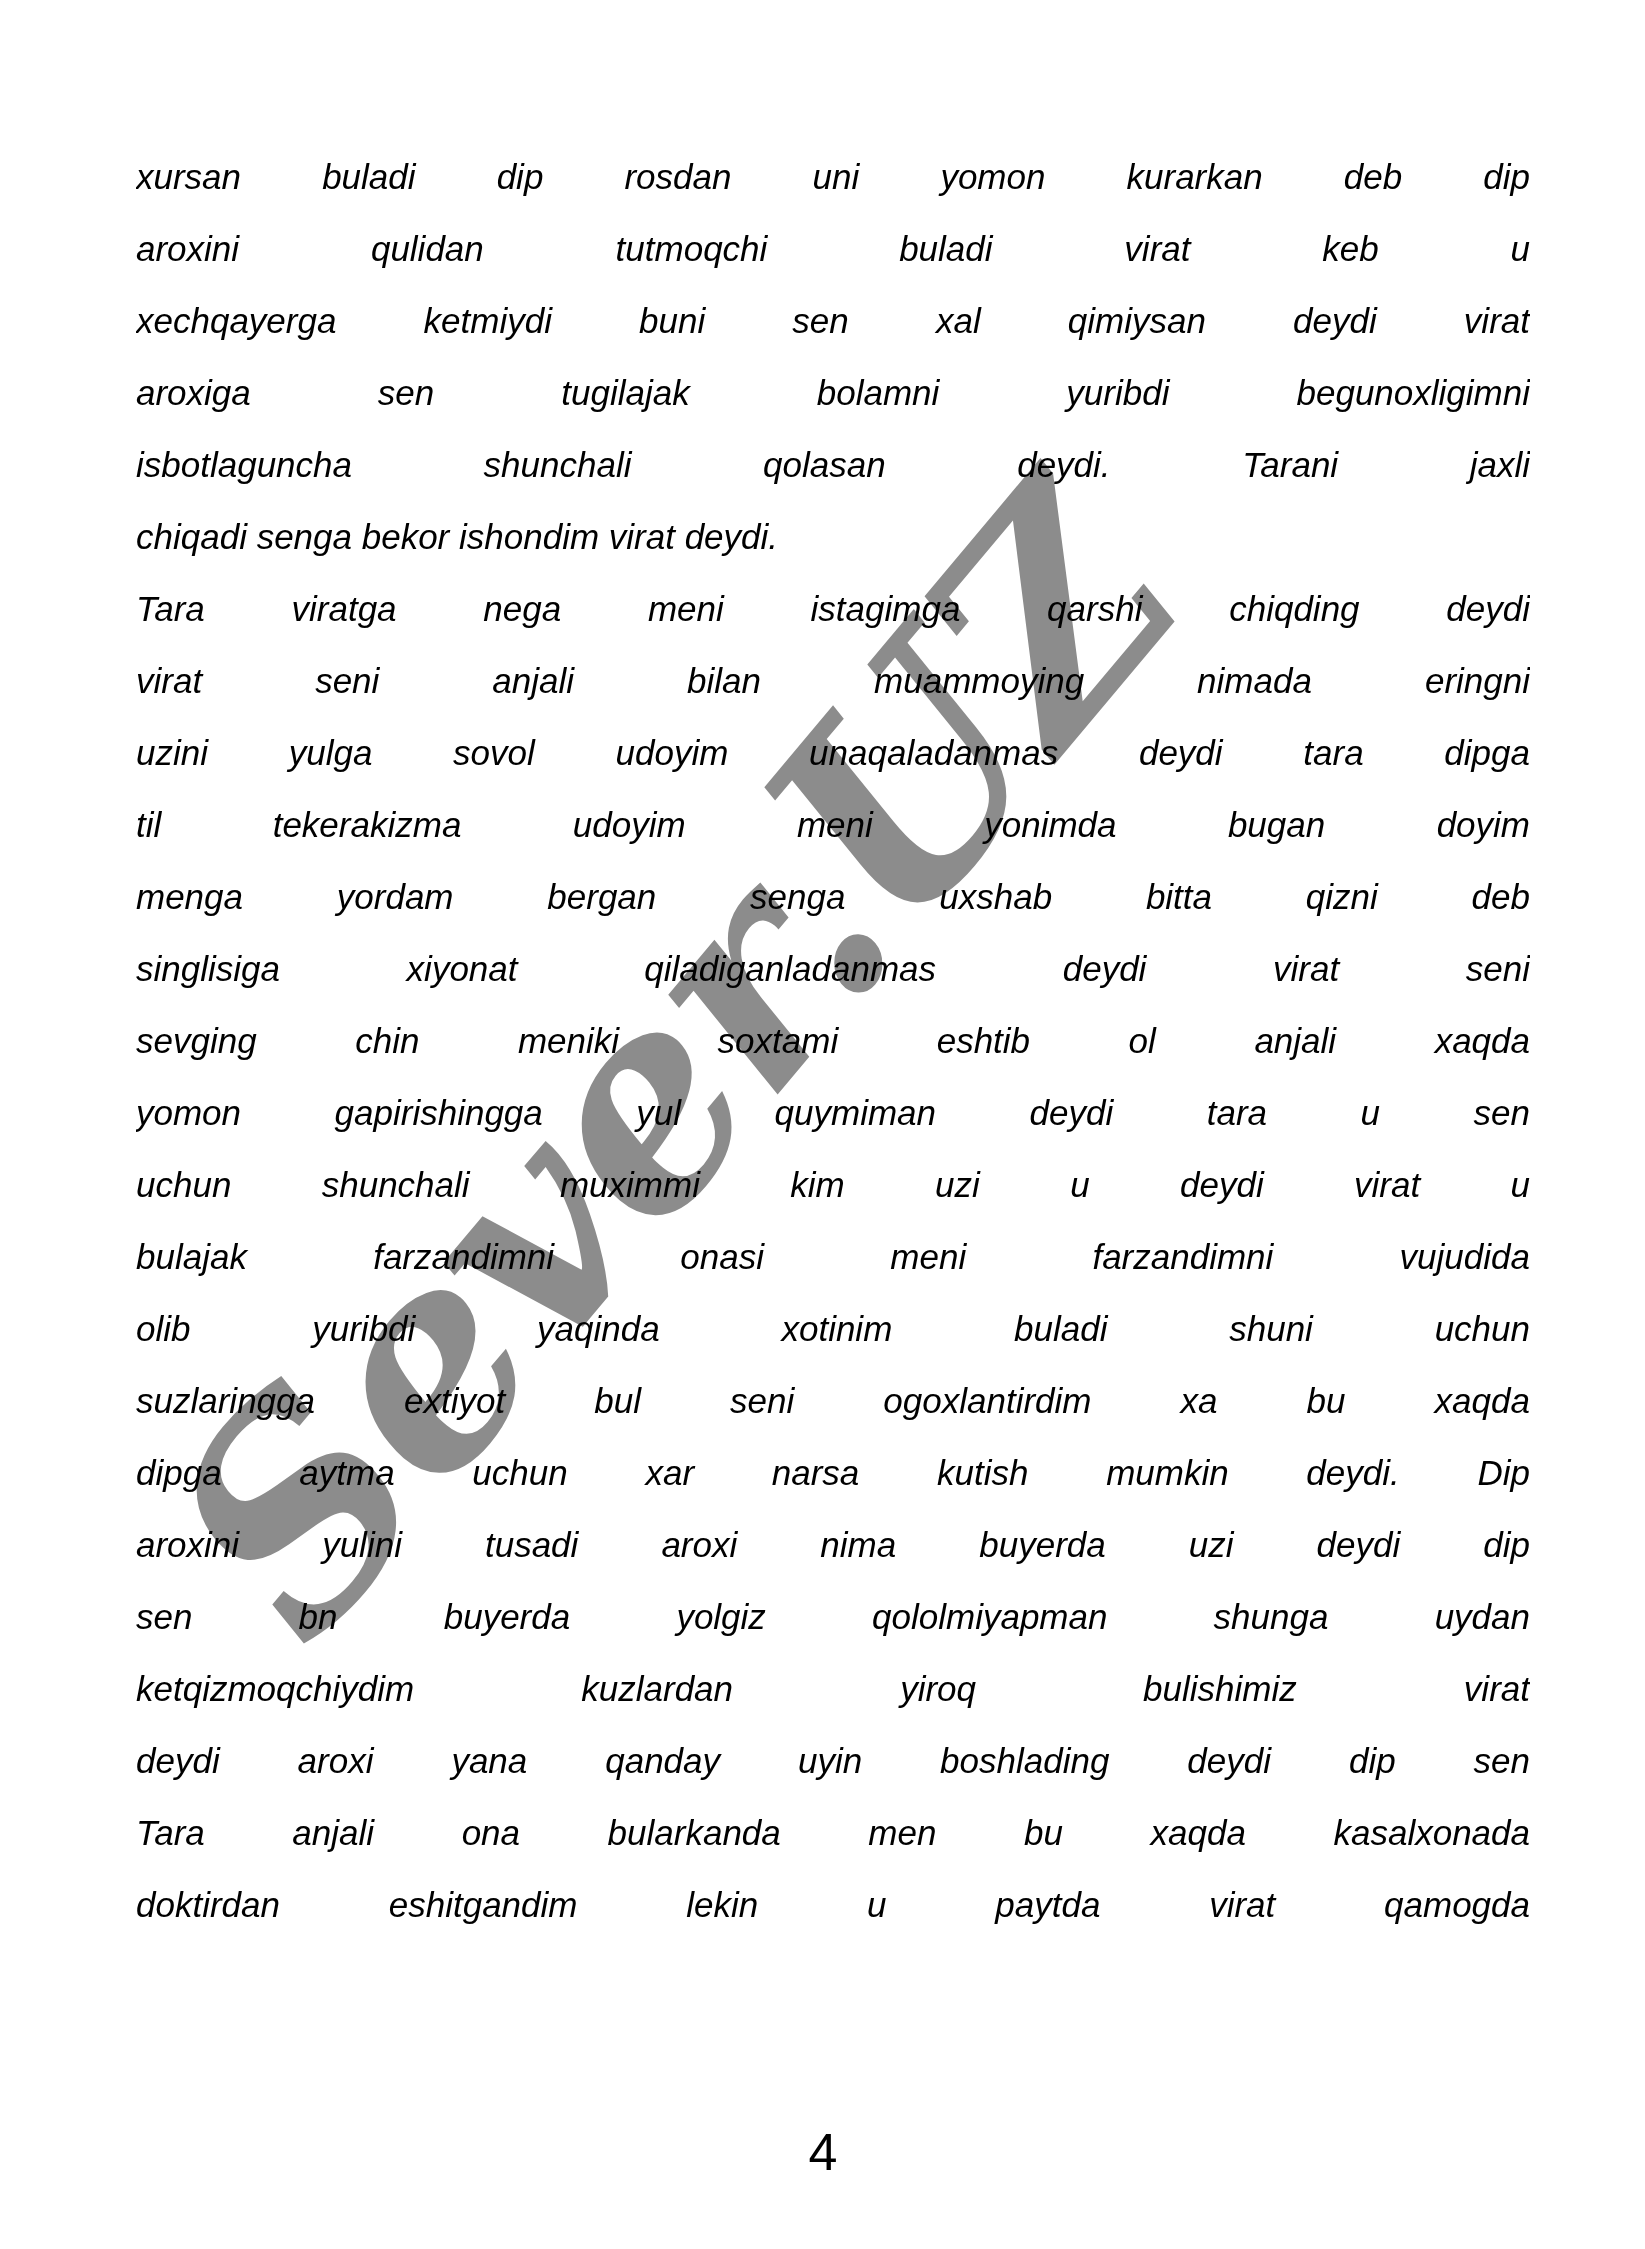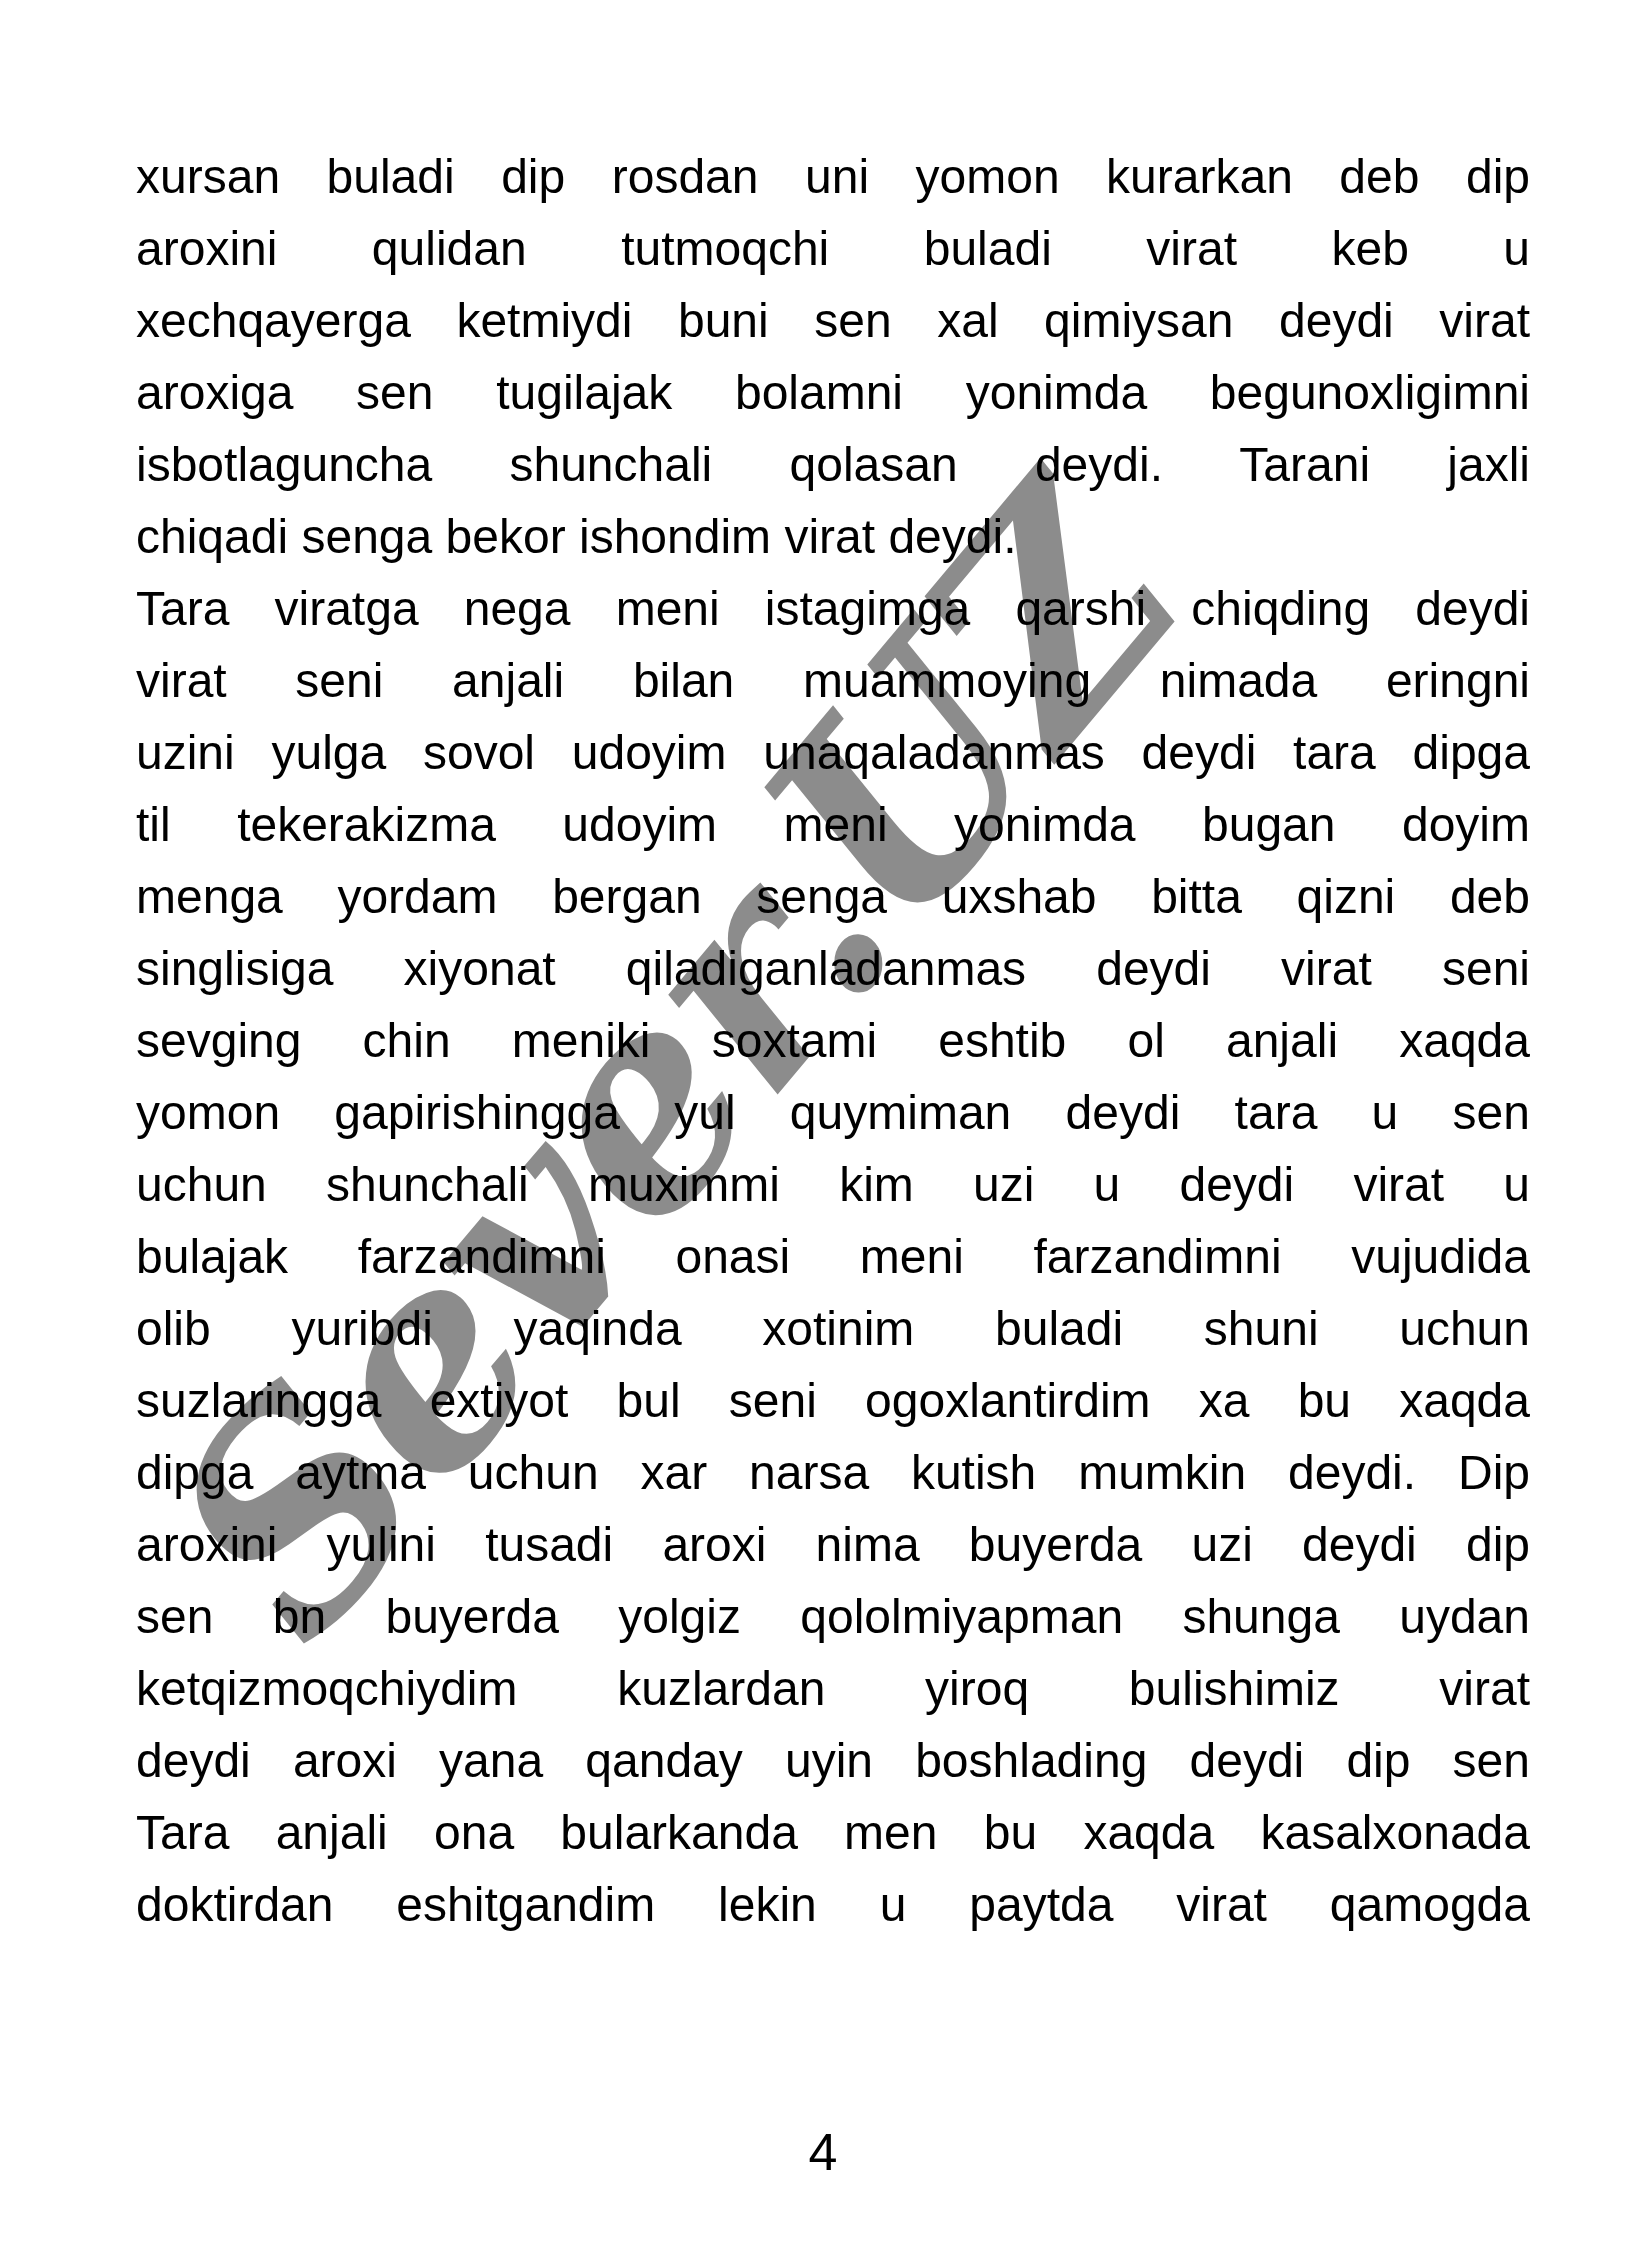--- a/index.html
+++ b/index.html
@@ -42,29 +42,30 @@
     user-select: none;
   }
   .text-block {
     position: absolute;
     left: 136px;
     top: 141px;
     width: 1394px;
     z-index: 1;
   }
   .line {
-    font-size: 48px;
+    font-size: 35px;
     line-height: 72px;
     height: 72px;
     overflow: hidden;
     color: #000000;
     text-align: justify;
     text-align-last: justify;
     -moz-text-align-last: justify;
     white-space: normal;
+    font-style: italic;
   }
   .line.para-end {
     text-align-last: left;
     -moz-text-align-last: left;
   }
   .page-number {
     position: absolute;
     left: 0;
     top: 2119px;
     width: 1646px;
@@ -79,21 +80,21 @@
 <body>
 
 <div class="page">
 
   <div class="watermark">Sever.UZ</div>
 
   <div class="text-block">
     <div class="line">xursan buladi dip rosdan uni yomon kurarkan deb dip</div>
     <div class="line">aroxini qulidan tutmoqchi buladi virat keb u</div>
     <div class="line">xechqayerga ketmiydi buni sen xal qimiysan deydi virat</div>
-    <div class="line">aroxiga sen tugilajak bolamni yonimda begunoxligimni</div>
+    <div class="line">aroxiga sen tugilajak bolamni yuribdi begunoxligimni</div>
     <div class="line">isbotlaguncha shunchali qolasan deydi. Tarani jaxli</div>
     <div class="line para-end">chiqadi senga bekor ishondim virat deydi.</div>
     <div class="line">Tara viratga nega meni istagimga qarshi chiqding deydi</div>
     <div class="line">virat seni anjali bilan muammoying nimada eringni</div>
     <div class="line">uzini yulga sovol udoyim unaqaladanmas deydi tara dipga</div>
     <div class="line">til tekerakizma udoyim meni yonimda bugan doyim</div>
     <div class="line">menga yordam bergan senga uxshab bitta qizni deb</div>
     <div class="line">singlisiga xiyonat qiladiganladanmas deydi virat seni</div>
     <div class="line">sevging chin meniki soxtami eshtib ol anjali xaqda</div>
     <div class="line">yomon gapirishingga yul quymiman deydi tara u sen</div>

